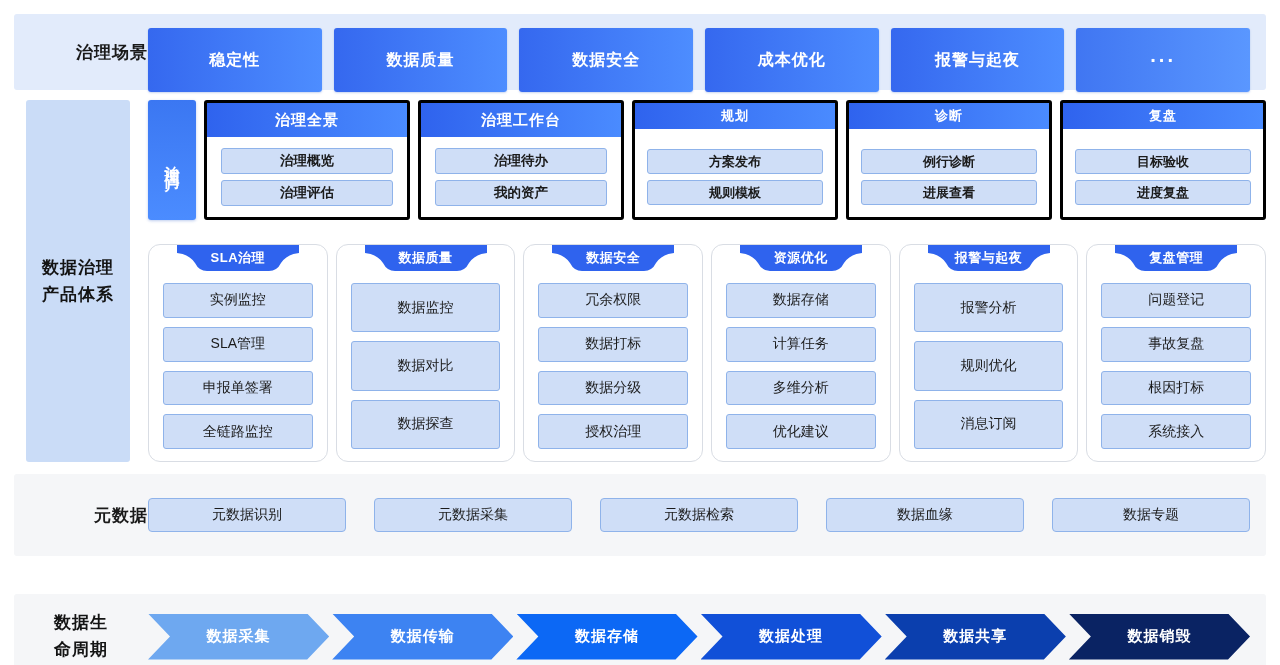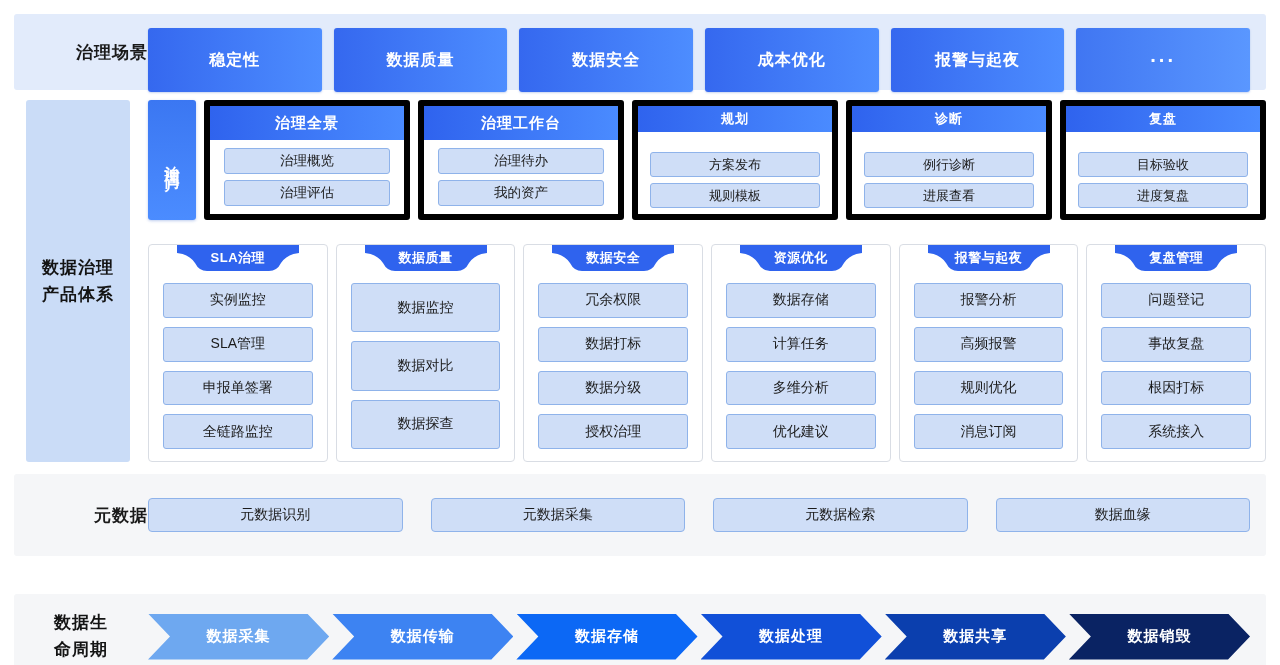--- a/index.html
+++ b/index.html
@@ -67,58 +67,58 @@
     display: flex; align-items: center; justify-content: center;
     box-shadow: 0 1px 3px rgba(40,90,200,.3);
   }
   .portal-tab span {
     writing-mode: vertical-rl;
     font-size: 15px; font-weight: bold; color: #fff;
     letter-spacing: 3px; line-height: 1.2;
   }
   .wide-card, .small-card {
     background: #fff;
-    border: 6px solid #000000;
+    border: 3px solid #000000;
     border-radius: 3px;
     display: flex; flex-direction: column;
     overflow: hidden;
     height: 120px;
   }
   .wide-card { flex: 1 1 0; }
   .small-card { flex: 1 1 0; }
   .card-head {
     height: 34px; flex: 0 0 34px;
     background: linear-gradient(90deg,#2f63ee 0%, #4a8bff 100%);
     color:#fff; font-size: 15px; font-weight: bold;
     display:flex; align-items:center; justify-content:center;
     letter-spacing: 1px;
   }
   .small-card .card-head { height: 26px; flex: 0 0 26px; font-size: 13px; }
   .card-body {
     flex: 1 1 auto; padding: 6px 14px;
-    display: flex; flex-direction: column; justify-content: center; gap: 6px;
+    display: flex; flex-direction: column; justify-content: center; gap: 6px; font-weight: bold;
   }
   .small-card .card-body { padding: 20px 12px; gap: 6px; }
   .chip {
     height: 26px;
     background: #cfdef7;
     border: 1px solid #8fb3ea;
     border-radius: 3px;
     display: flex; align-items: center; justify-content: center;
     font-size: 13.5px; color: #1b1b1b;
   }
   .small-card .chip { height: 25px; font-size: 13px; }
 
   
   .gov-bottom { margin-top: 10px; flex: 1 1 auto; display: flex; gap: 8px; }
   .prod-col {
     flex: 1 1 0;
     background: #fff;
     border: 1px solid #d9dde4;
-    border-radius: 4px;
+    border-radius: 12px;
     position: relative;
     padding: 38px 14px 12px 14px;
     display: flex; flex-direction: column; gap: 9px;
   }
   .ribbon {
     position: absolute; left: 50%; top: 0;
     transform: translateX(-50%);
     width: 122px; height: 30px;
   }
   .ribbon svg { display: block; width: 122px; height: 30px; }
@@ -308,21 +308,20 @@
         </div>
 
         <div class="prod-col">
           <div class="ribbon">
             <svg viewBox="0 0 122 30" xmlns="http://www.w3.org/2000/svg">
               <path d="M0 0 H122 V8 Q110 9 104 18 Q100 26 92 26 H30 Q22 26 18 18 Q12 9 0 8 Z" fill="#2f63ee"></path>
             </svg>
             <div class="rtext">报警与起夜</div>
           </div>
           <div class="prod-chip">报警分析</div>
-          <div class="prod-chip">高频报警</div>
           <div class="prod-chip">规则优化</div>
           <div class="prod-chip">消息订阅</div>
         </div>
 
         <div class="prod-col">
           <div class="ribbon">
             <svg viewBox="0 0 122 30" xmlns="http://www.w3.org/2000/svg">
               <path d="M0 0 H122 V8 Q110 9 104 18 Q100 26 92 26 H30 Q22 26 18 18 Q12 9 0 8 Z" fill="#2f63ee"></path>
             </svg>
             <div class="rtext">复盘管理</div>
@@ -337,20 +336,21 @@
     </div>
   </div>
 
   <div class="meta-band">
     <div class="band-label">元数据</div>
     <div class="meta-list">
       <div class="meta-chip">元数据识别</div>
       <div class="meta-chip">元数据采集</div>
       <div class="meta-chip">元数据检索</div>
       <div class="meta-chip">数据血缘</div>
+      <div class="meta-chip">数据专题</div>
     </div>
   </div>
 
   <div class="life-band">
     <div class="life-label">
       <div>数据生</div>
       <div>命周期</div>
     </div>
     <div class="life-list">
       <div class="chev" style="background: rgb(110, 168, 240);">

